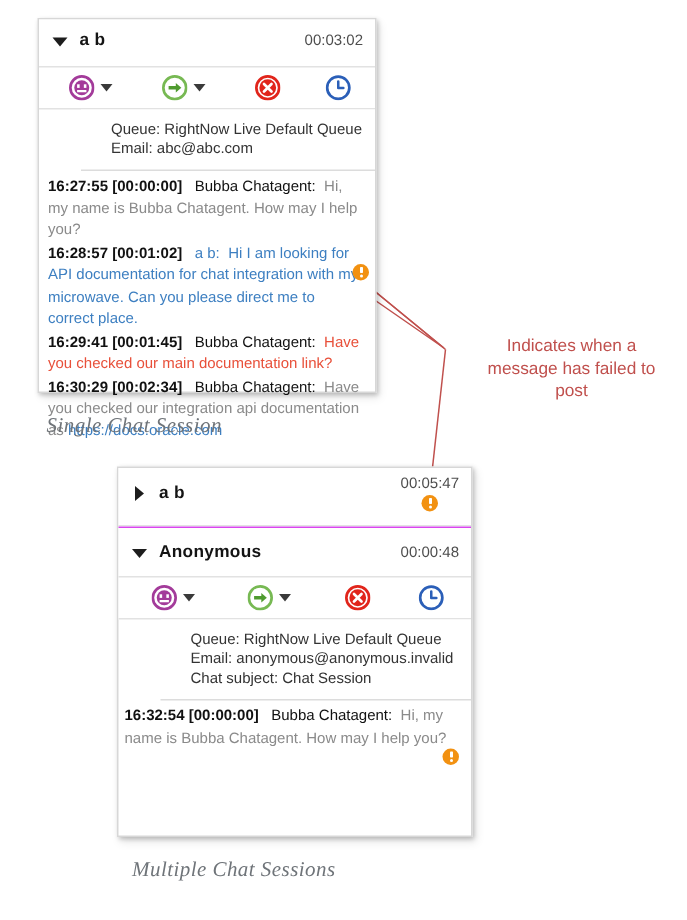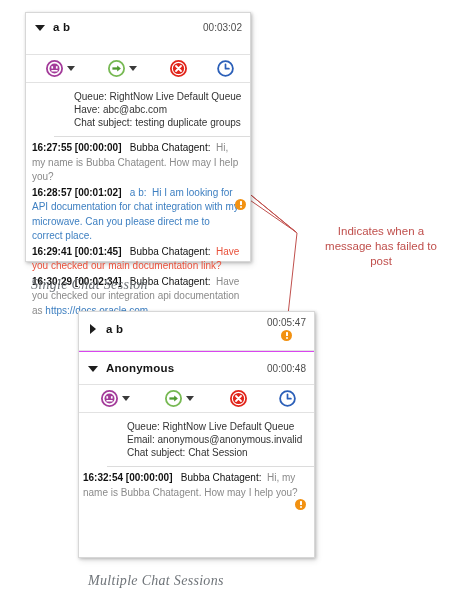--- a/index.html
+++ b/index.html
@@ -20,21 +20,21 @@
     position: absolute;
     background: #ffffff;
     border: 1px solid #d7d7d7;
     box-shadow: 1px 1px 3px rgba(0,0,0,0.22), 2px 3px 6px rgba(0,0,0,0.10);
     box-sizing: border-box;
   }
 
   .session-header {
     display: flex;
     align-items: center;
-    padding: 5px 8px 18px 9px;
+    padding: 5px 8px 8px 9px;
     border-bottom: 1px solid #e2e2e2;
     background: #ffffff;
     min-height: 18px;
     position: relative;
     justify-content: flex-end;
   }
   .session-header.collapsed {
     padding-bottom: 9px;
   }
   .twisty {
@@ -264,22 +264,21 @@
         <svg width="17" height="17" viewBox="0 0 17 17">
           <circle cx="8.5" cy="8.5" r="7.4" fill="none" stroke="#2b5fb8" stroke-width="1.8"></circle>
           <path d="M8.5 4.3 V8.7 H11.9" stroke="#2b5fb8" stroke-width="1.7" fill="none" stroke-linecap="round" stroke-linejoin="round"></path>
         </svg>
       </span>
     </div>
   </div>
 
   <div class="info">
     <div>Queue: RightNow Live Default Queue</div>
-    <div>Have: abc@abc.com</div>
-    <div>Chat subject: testing duplicate groups</div>
+    <div>Email: abc@abc.com</div>
   </div>
 
   <div class="transcript">
     <p class="msg">
       <span class="stamp">16:27:55 [00:00:00]</span>
       <span>&nbsp;&nbsp;</span><span class="author">Bubba Chatagent:</span>
       <span>&nbsp;</span><span class="body-gray">Hi, my name is Bubba Chatagent. How may I help you?</span>
     </p>
     <p class="msg">
       <span class="stamp">16:28:57 [00:01:02]</span>

